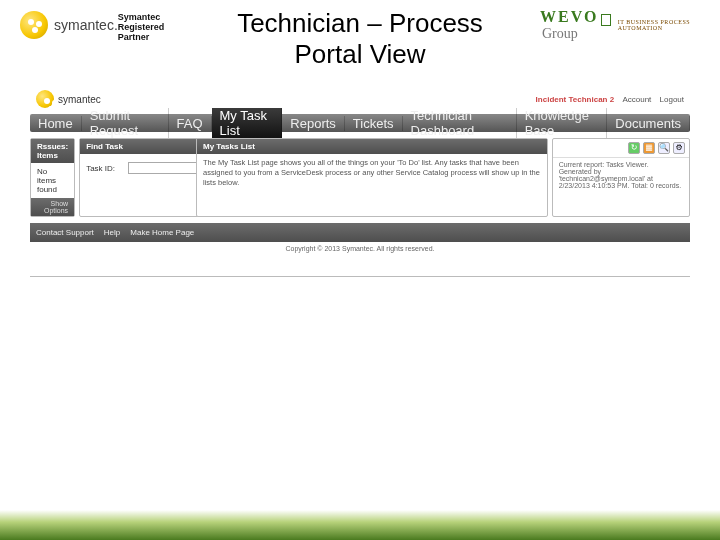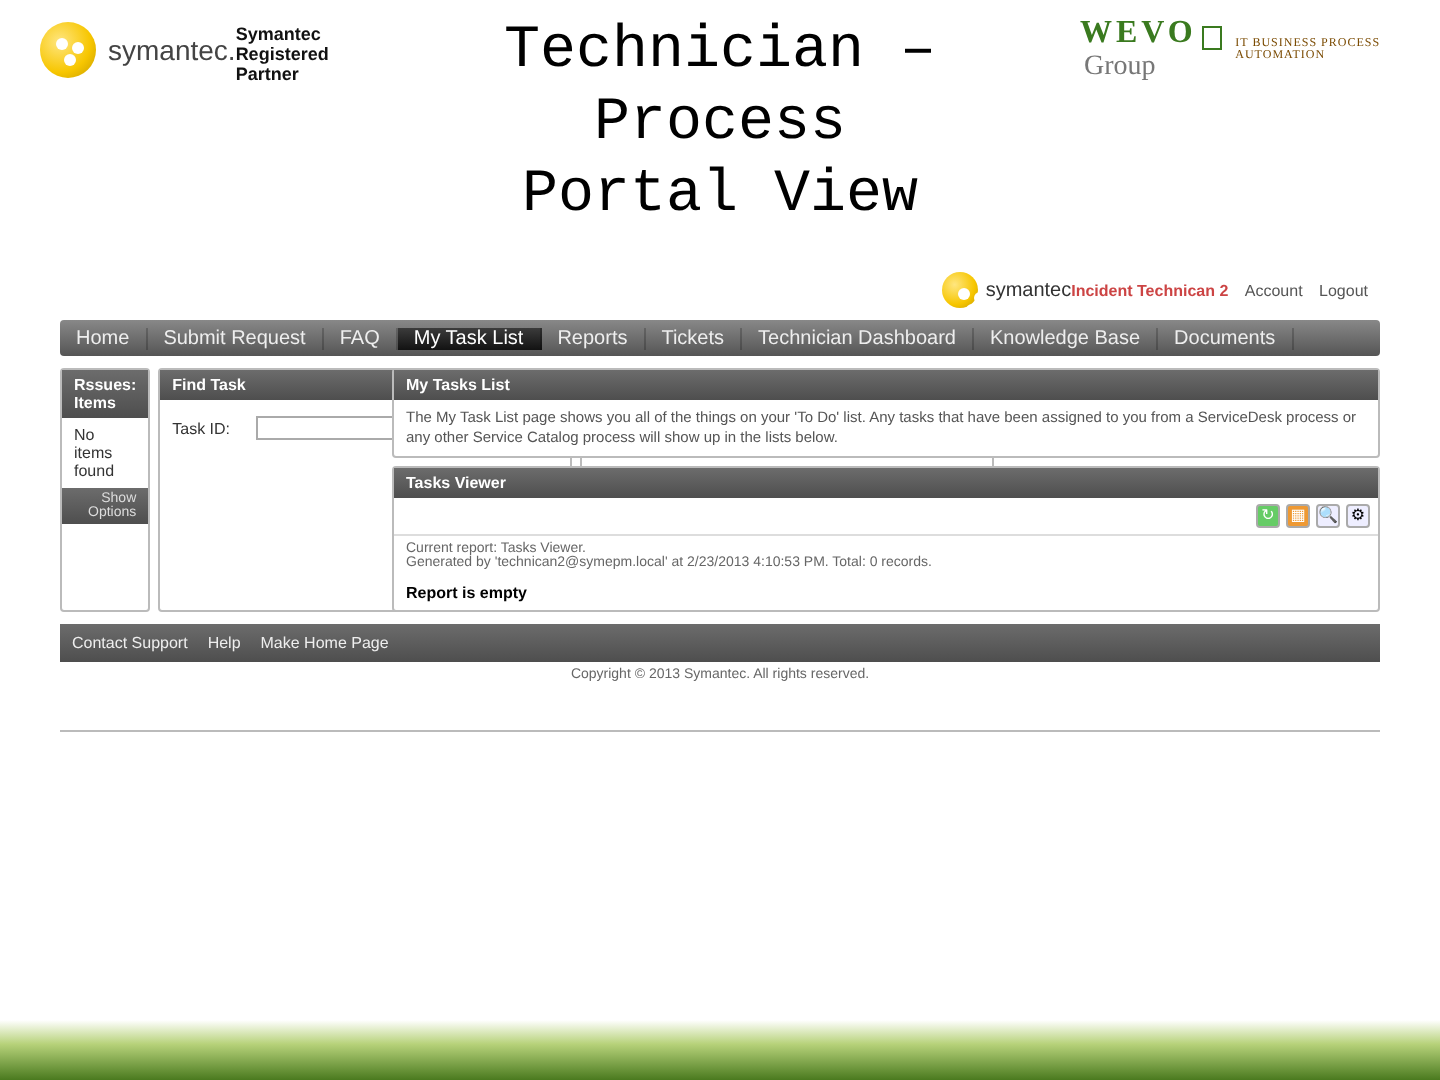--- a/index.html
+++ b/index.html
@@ -6,48 +6,48 @@
   body { font-family: Arial, sans-serif; font-size: 10px; width: 720px; height: 540px; background: #fff; overflow: hidden; }
 
   
   .slide-header { display: flex; align-items: flex-start; padding: 8px 20px 4px; }
   .brand-left { display: flex; flex-direction: row; align-items: center; width: 160px; }
   .sym-logo-row { display: flex; align-items: center; gap: 6px; }
   .sym-circle { width: 28px; height: 28px; border-radius: 50%; background: radial-gradient(circle at 35% 35%, #ffe680, #f7c600 60%, #c49a00); position: relative; }
   .sym-circle::after { content:""; position:absolute; top:8px; left:8px; width:6px; height:6px; border-radius:50%; background:#fff; box-shadow: 8px 2px 0 0 #fff, 4px 8px 0 0 #fff; }
   .sym-name { font-size: 14px; color: #444; }
   .partner { font-size: 9px; font-weight: bold; color: #111; margin-top: 4px; }
-  .slide-title { flex: 1; text-align: center; font-family: Liberation Mono, monospace; font-size: 30px; line-height: 1.2; }
+  .slide-title { flex: 1; text-align: center; font-family: Liberation Sans, sans-serif; font-size: 26px; line-height: 1.2; }
   .brand-right { width: 160px; display:flex; align-items:center; font-family: "Times New Roman", serif; }
   .wevo { font-size: 16px; font-weight: bold; color: #3a7a1f; letter-spacing: 2px; }
   .wevo-box { display:inline-block; width:10px; height:12px; border:1px solid #3a7a1f; margin:0 3px; vertical-align:middle; }
   .wevo-script { font-family: cursive; font-size: 14px; color: #777; margin-left: 2px; }
   .wevo-tag { font-size: 6px; color:#7a4a00; letter-spacing:0.5px; }
 
   
   .portal { margin: 14px 30px 0; border: 0; }
 
   
-  .portal-top { display:flex; align-items:center; justify-content:flex-end; padding: 2px 6px 6px; }
+  .portal-top { display:flex; align-items:center; justify-content:space-between; padding: 2px 6px 6px; }
   .portal-logo { display:flex; align-items:center; gap:4px; }
   .portal-logo .sym-circle { width:18px; height:18px; }
   .portal-logo-name { font-size:10px; color:#333; }
   .portal-user { font-size:8px; color:#555; }
   .portal-user .role { color:#c44; font-weight:bold; }
   .portal-user a { color:#555; margin-left:6px; cursor:pointer; }
 
   
-  .navbar { display:flex; height:18px; background: linear-gradient(#888, #555); border-radius:2px; font-size:10px; color:#eee; align-items:center; }
+  .navbar { display:flex; height:18px; background: linear-gradient(#888, #555); border-radius:2px; font-size:13px; color:#eee; align-items:center;justify-content:center; }
   .navbar .nav-item { padding: 0 8px; cursor:pointer; border-right:1px solid rgba(0,0,0,0.2); }
   .navbar .nav-item.active { background: linear-gradient(#3b3b3b, #121212); color:#fff; }
 
   
   .portal-body { display:flex; gap:6px; margin-top:6px; }
   .left-col { width: 160px; display:flex; flex-direction:row; gap:4px; }
-  .right-col { flex:1; display:flex; flex-direction:column; gap:4px; }
+  .right-col { flex:1; display:flex; flex-direction:row; gap:4px; }
 
   .panel { border:1px solid #bbb; border-radius:2px; background:#fff; }
   .panel-header { background: linear-gradient(#6c6c6c, #4e4e4e); color:#fff; font-size:8px; font-weight:bold; padding:3px 6px; }
   .panel-body { padding:4px 6px; font-size:8px; color:#333; }
 
   .show-options { text-align:right; font-size:7px; color:#ddd; background: linear-gradient(#6c6c6c,#4e4e4e); padding:2px 6px; cursor:pointer; }
 
   .field-row { display:flex; align-items:center; gap:4px; margin:3px 0; }
   .field-row label { width:38px; font-size:8px; color:#333; }
   .field-row input { flex:1; height:12px; border:1px solid #aaa; font-size:8px; padding:0 2px; }
@@ -153,32 +153,30 @@
       </div>
     </div>
 
     <div class="right-col">
       <div class="panel">
         <div class="panel-header">My Tasks List</div>
         <div class="panel-body desc">The My Task List page shows you all of the things on your 'To Do' list. Any tasks that have been assigned to you from a ServiceDesk process or any other Service Catalog process will show up in the lists below.</div>
       </div>
 
       <div class="panel">
-        <div class="panel-header">Tasks Viewer</div>
         <div class="viewer-tools">
           <div class="tool-icon tool-green">↻</div>
           <div class="tool-icon tool-orange">▦</div>
           <div class="tool-icon tool-plain">🔍</div>
           <div class="tool-icon tool-plain">⚙</div>
         </div>
         <div class="report-info">
           <div>Current report: Tasks Viewer.</div>
           <div>Generated by 'technican2@symepm.local' at 2/23/2013 4:10:53 PM. Total: 0 records.</div>
         </div>
-        <div class="report-empty">Report is empty</div>
       </div>
     </div>
   </div>
 
   <div class="footer-bar">
     <span>Contact Support</span>
     <span>Help</span>
     <span>Make Home Page</span>
   </div>
   <div class="copyright">Copyright © 2013 Symantec. All rights reserved.</div>

